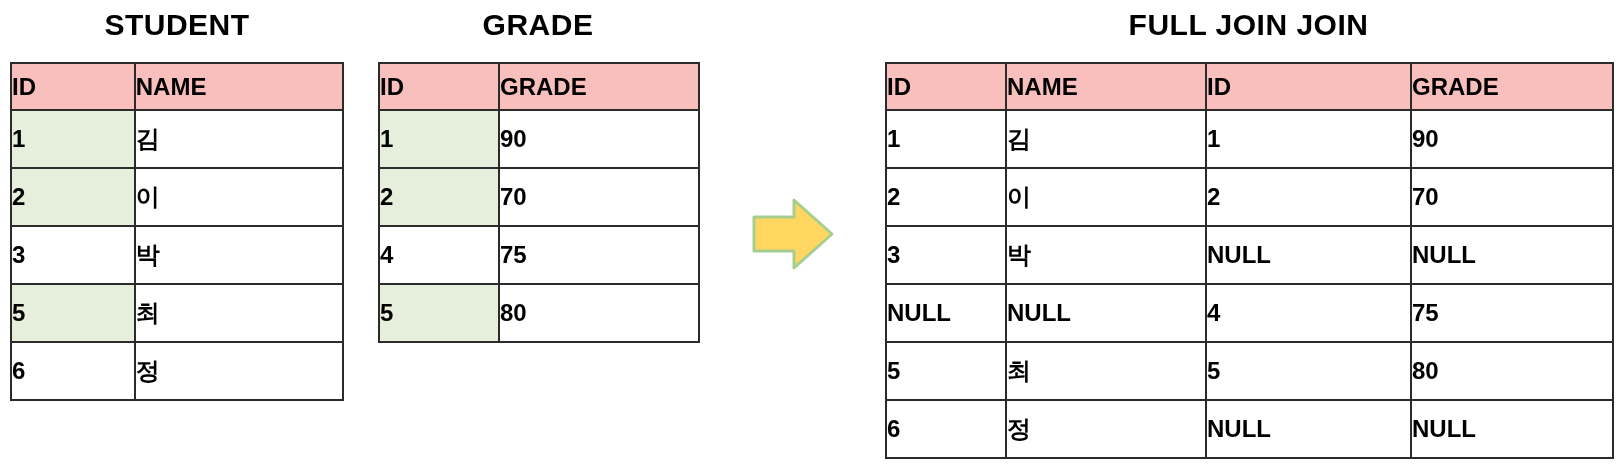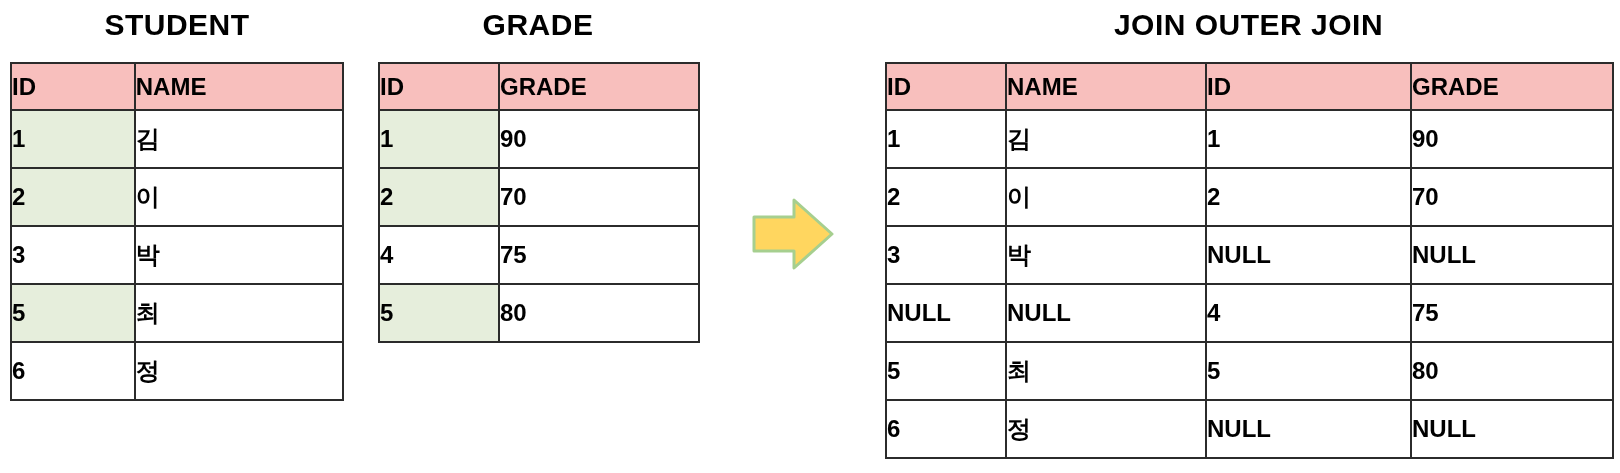--- a/index.html
+++ b/index.html
@@ -147,21 +147,21 @@
       </table>
   </section>
 
   <div class="arrow-box">
     <svg viewBox="0 0 86 76" xmlns="http://www.w3.org/2000/svg" aria-hidden="true">
       <polygon points="4,21 44,21 44,4 82,38 44,72 44,55 4,55"></polygon>
     </svg>
   </div>
 
   <section class="tbl-wrap" style="left:885px; width:727px;">
-    <div class="tbl-title">JOIN OUTER JOIN</div>
+    <div class="tbl-title">FULL JOIN JOIN</div>
     <table class="grid">
         <colgroup>
           <col style="width: 120px;">
           <col style="width: 200px;">
           <col style="width: 205px;">
           <col style="width: 202px;">
         </colgroup>
         <thead>
           <tr>
             <th>ID</th>

